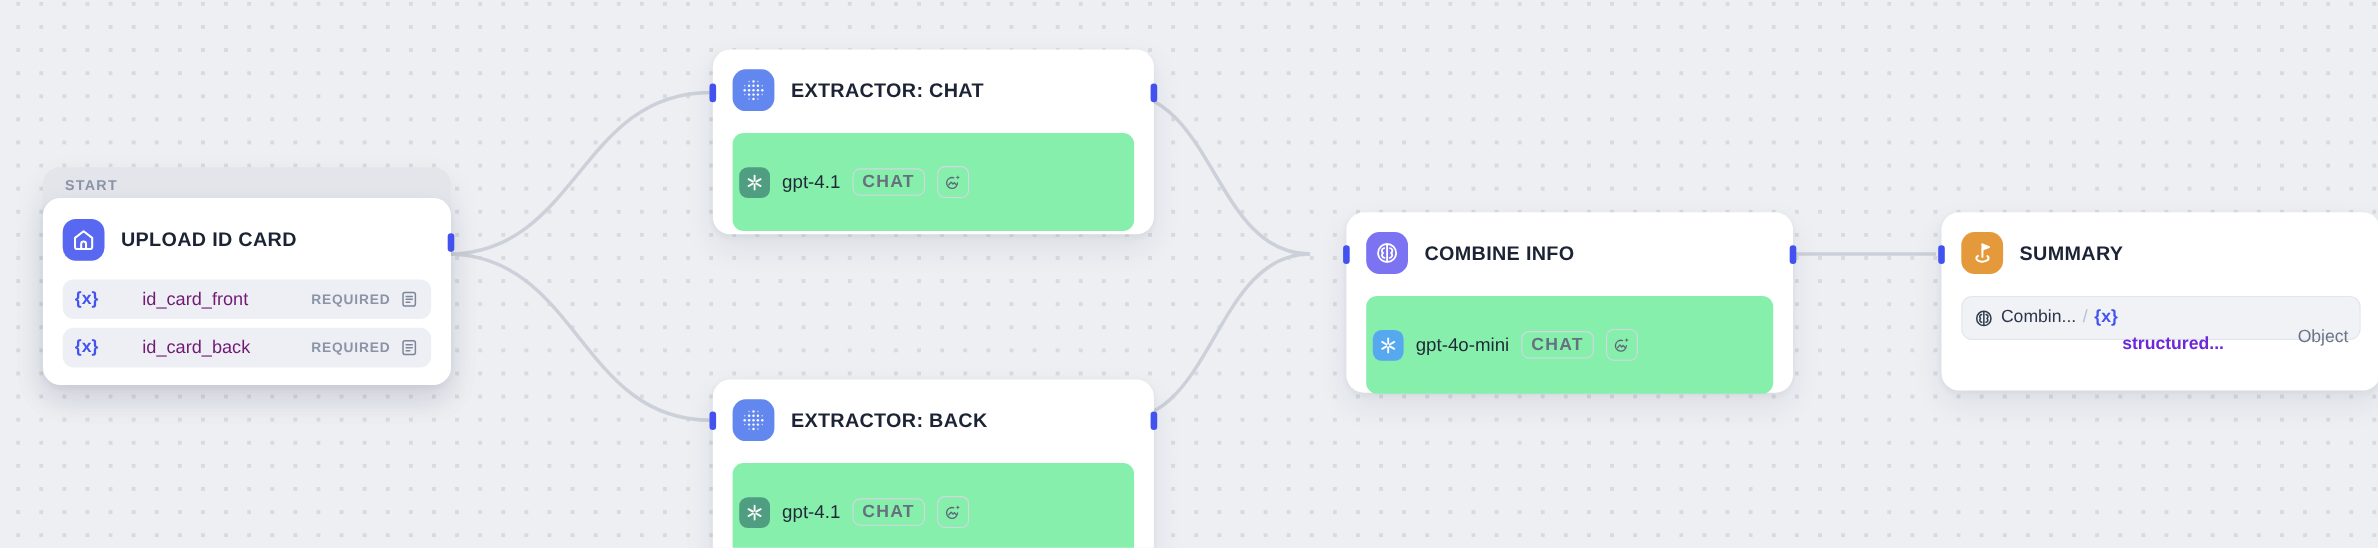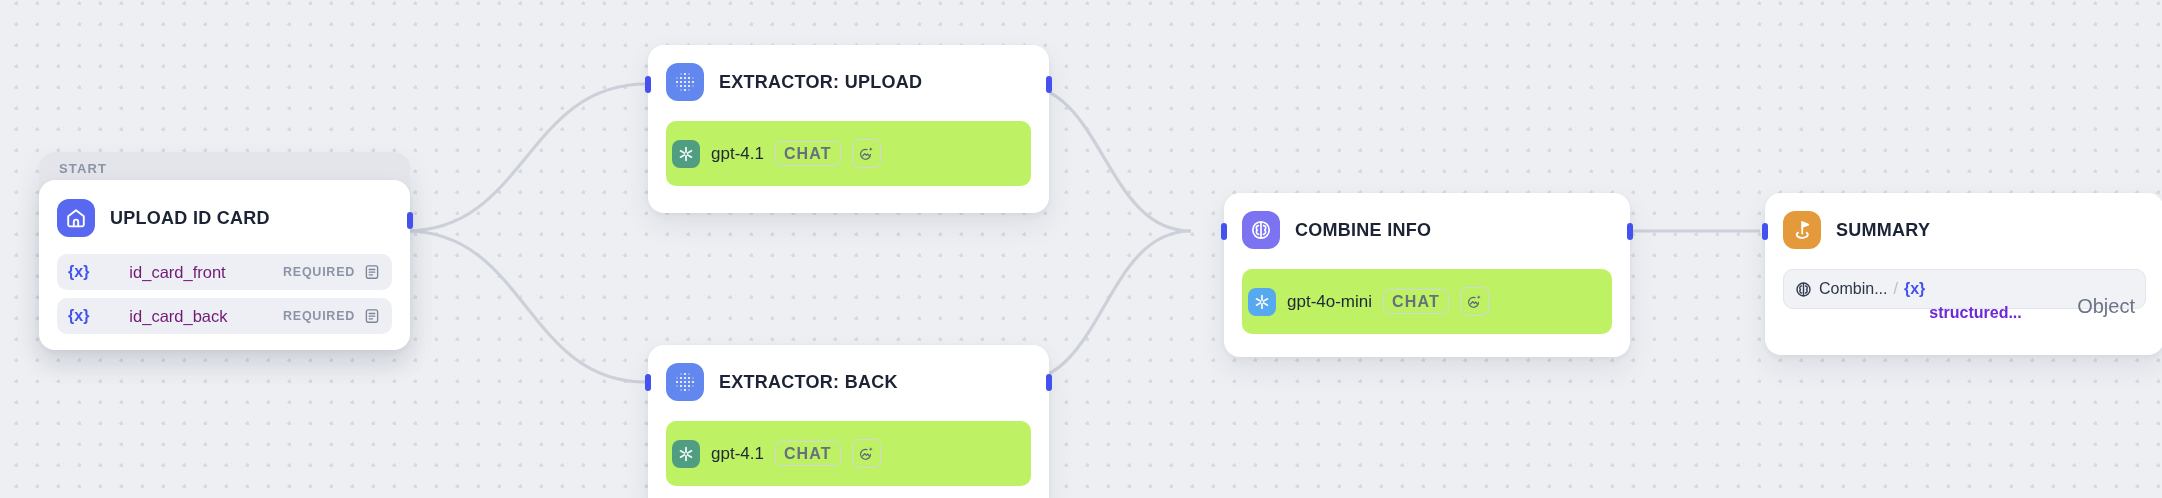--- a/index.html
+++ b/index.html
@@ -32,22 +32,22 @@
   .pad{padding:18px;}
   .title-row{display:flex; align-items:center; gap:15px;}
   .nicon{
     width:38px; height:38px; border-radius:12px; flex:0 0 auto;
     display:flex; align-items:center; justify-content:center;
   }
   .nicon svg{width:24px; height:24px;}
   .ntitle{font-size:18px; font-weight:700; color:#1b2334; letter-spacing:.015em; white-space:nowrap;}
 
   .model-row{
-    margin-top:20px; height:55px; background:#bef264; border-radius:10px;
-    display:flex; align-items:center; gap:11px; padding:5px 6px;
+    margin-top:20px; height:55px; background:#86efac; border-radius:10px;
+    display:flex; align-items:center; gap:11px; padding:17px 6px;
   }
   .ai-icon{
     width:28px; height:28px; border-radius:8px; flex:0 0 auto;
     display:flex; align-items:center; justify-content:center;
   }
   .ai-icon svg{width:18px; height:18px;}
   .model-name{font-size:17px; color:#1f2836; white-space:nowrap;}
   .chat-badge{
     border:1.5px solid #d3d7e0; border-radius:7px; padding:2.5px 8px;
     font-size:16px; font-weight:700; color:#67707f; letter-spacing:.07em;
@@ -74,21 +74,21 @@
   
   .output-row{
     margin-top:20px; height:38px; background:#f1f2f6; border:1.5px solid #e2e5ec;
     border-radius:10px; display:flex; align-items:center; gap:4px; padding:0 10px;
   }
   .mini-brain{color:#333d50; display:flex; margin-right:2px;}
   .mini-brain svg{width:19px; height:19px;}
   .src{font-size:16px; font-weight:400; color:#2c3648; white-space:nowrap;}
   .sep{color:#b9bfca; font-size:16px; padding:0 2px;}
   .fieldb{font-size:16px; font-weight:700; color:#6d28d9; white-space:nowrap;margin-top:48px;}
-  .otype{font-size:20px; color:#6b7487; white-space:nowrap;margin-top:35px;}
+  .otype{font-size:16px; color:#6b7487; white-space:nowrap;margin-top:35px;}
 
   
   .handle{
     position:absolute; width:6px; height:17px; background:#4352ef; border-radius:3px; z-index:3;
   }
   .handle.left{left:-3px;}
   .handle.right{right:-3px;}
 
   
   #node-start{left:39px; top:152px; width:371px; height:198px;}
@@ -180,21 +180,21 @@
           <circle cx="8" cy="4" r="0.7" opacity=".7"></circle>
             <circle cx="16" cy="4" r="0.7" opacity=".7"></circle>
           <circle cx="4" cy="8" r="0.7" opacity=".7"></circle>
             <circle cx="20" cy="8" r="0.7" opacity=".7"></circle>
           <circle cx="4" cy="16" r="0.7" opacity=".7"></circle>
             <circle cx="20" cy="16" r="0.7" opacity=".7"></circle>
           <circle cx="8" cy="20" r="0.7" opacity=".7"></circle>
             <circle cx="16" cy="20" r="0.7" opacity=".7"></circle>
         </svg>
       </span>
-      <span class="ntitle">EXTRACTOR: UPLOAD</span>
+      <span class="ntitle">EXTRACTOR: CHAT</span>
     </div>
     <div class="model-row">
       <span class="ai-icon ai-green">
         <svg viewBox="0 0 24 24" fill="#ffffff">
           <g>
               <rect x="10.9" y="2.4" width="2.2" height="8.4" rx="1.1"></rect>
               <rect x="10.9" y="2.4" width="2.2" height="8.4" rx="1.1" transform="rotate(60 12 12)"></rect>
               <rect x="10.9" y="2.4" width="2.2" height="8.4" rx="1.1" transform="rotate(120 12 12)"></rect>
               <rect x="10.9" y="2.4" width="2.2" height="8.4" rx="1.1" transform="rotate(180 12 12)"></rect>
               <rect x="10.9" y="2.4" width="2.2" height="8.4" rx="1.1" transform="rotate(240 12 12)"></rect>

